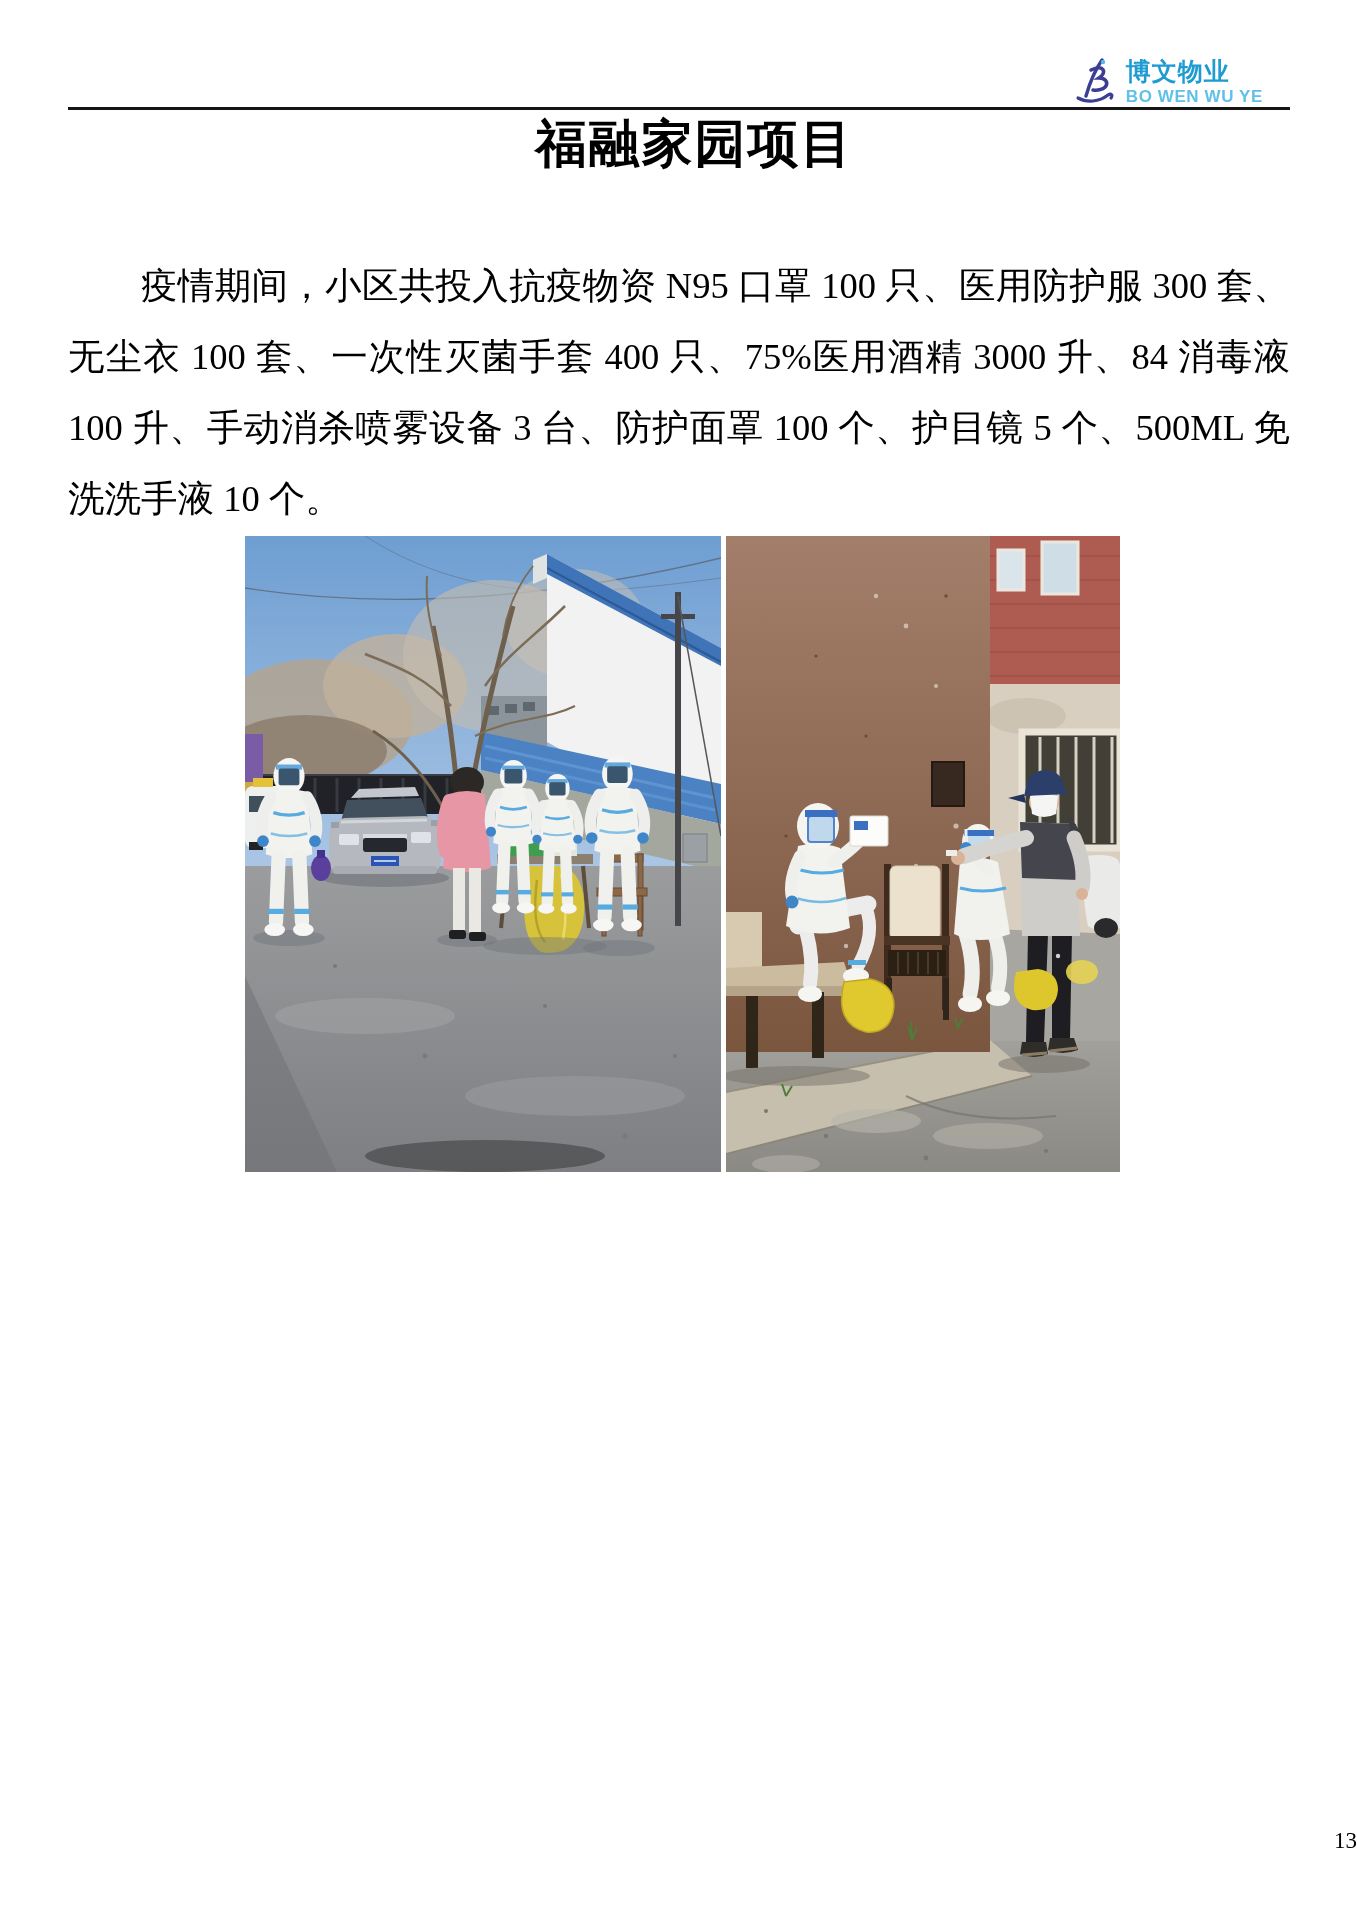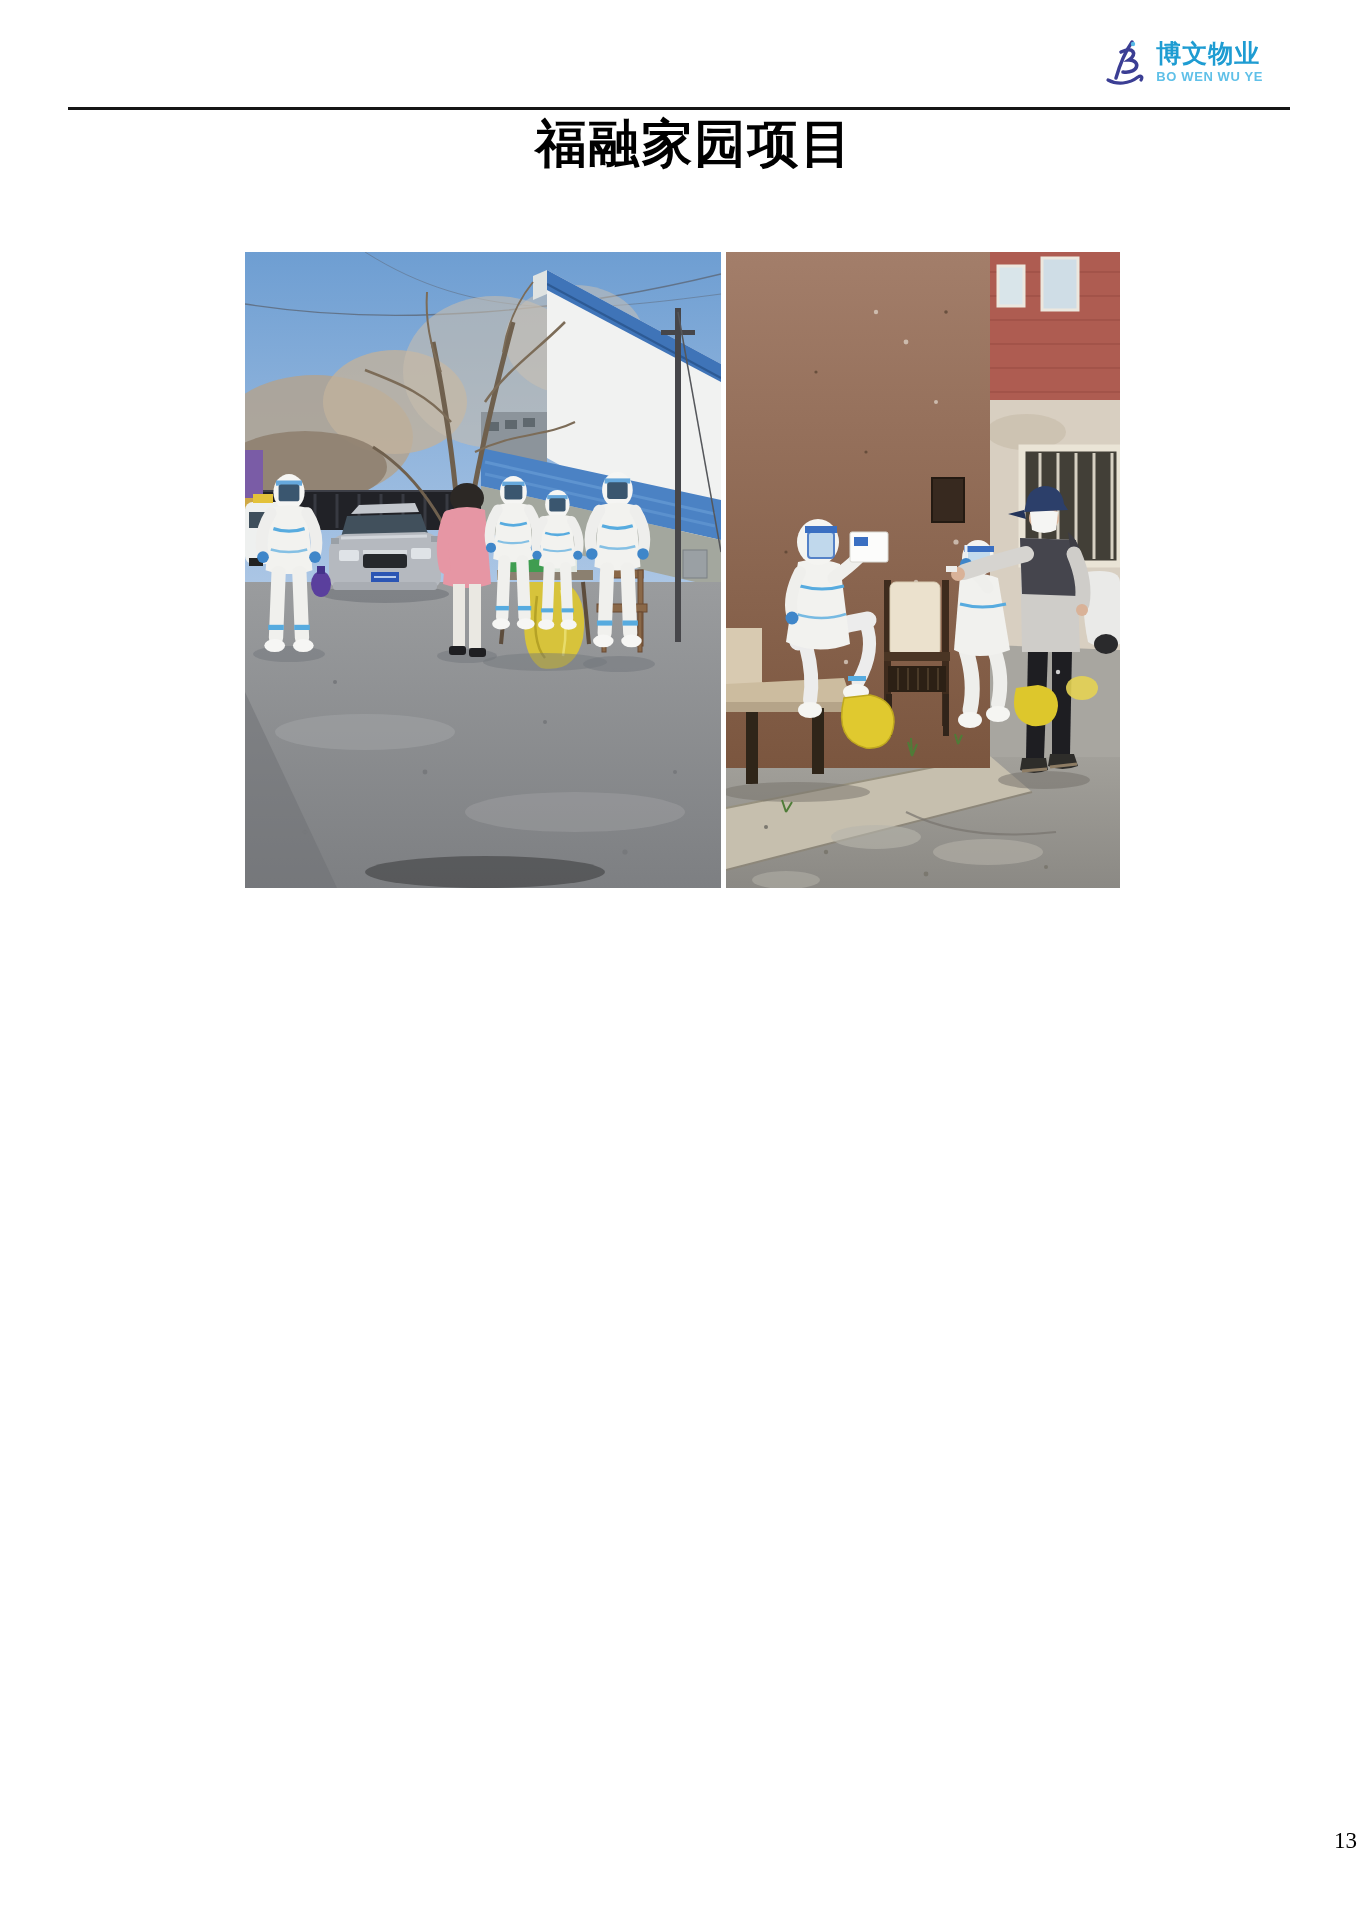--- a/index.html
+++ b/index.html
@@ -5,33 +5,33 @@
   html,body{margin:0;padding:0;}
   body{
     position:relative;
     width:1357px;height:1920px;
     background:#ffffff;
     font-family:"Liberation Serif","DejaVu Serif",serif;
     color:#000;
     overflow:hidden;
   }
   .logo{
-    position:absolute;top:40px;right:94px;
+    position:absolute;top:58px;right:94px;
     display:flex;align-items:flex-start;gap:11px;
   }
   .logo-glyph{width:40px;height:47px;}
   .logo-text{display:flex;flex-direction:column;}
   .logo-zh{
     font-family:"Liberation Sans","DejaVu Sans",sans-serif;
     font-size:25px;font-weight:bold;color:#1e9cd2;
     letter-spacing:1px;line-height:1.05;
   }
   .logo-en{
     font-family:"Liberation Sans","DejaVu Sans",sans-serif;
-    font-size:13px;font-weight:bold;color:#5fc0e8;
+    font-size:17px;font-weight:bold;color:#5fc0e8;
     letter-spacing:0.6px;margin-top:3px;
   }
   .header-rule{
     position:absolute;top:107px;left:68px;width:1222px;
     border-top:3px solid #161616;height:0;
   }
   .doc-title{
     position:absolute;top:110px;left:16px;width:100%;
     text-align:center;
     font-family:"Liberation Sans","DejaVu Sans",sans-serif;
@@ -68,20 +68,21 @@
     <span class="logo-zh">博文物业</span>
     <span class="logo-en">BO WEN WU YE</span>
   </div>
 </div>
 
 <div class="header-rule"></div>
 
 <div class="doc-title">福融家园项目</div>
 
 <div class="content">
+  <p class="para">疫情期间，小区共投入抗疫物资 N95 口罩 100 只、医用防护服 300 套、无尘衣 100 套、一次性灭菌手套 400 只、75%医用酒精 3000 升、84 消毒液 100 升、手动消杀喷雾设备 3 台、防护面罩 100 个、护目镜 5 个、500ML 免洗洗手液 10 个。</p>
 
   <div class="photos">
 
     <svg class="photo" width="476" height="636" viewBox="0 0 476 636">
       <defs>
         <linearGradient id="skyL" x1="0" y1="0" x2="0" y2="1">
           <stop offset="0" stop-color="#6e9ed2"></stop>
             <stop offset="1" stop-color="#b6cde8"></stop>
         </linearGradient>
         <linearGradient id="gndL" x1="0" y1="0" x2="0" y2="1">

